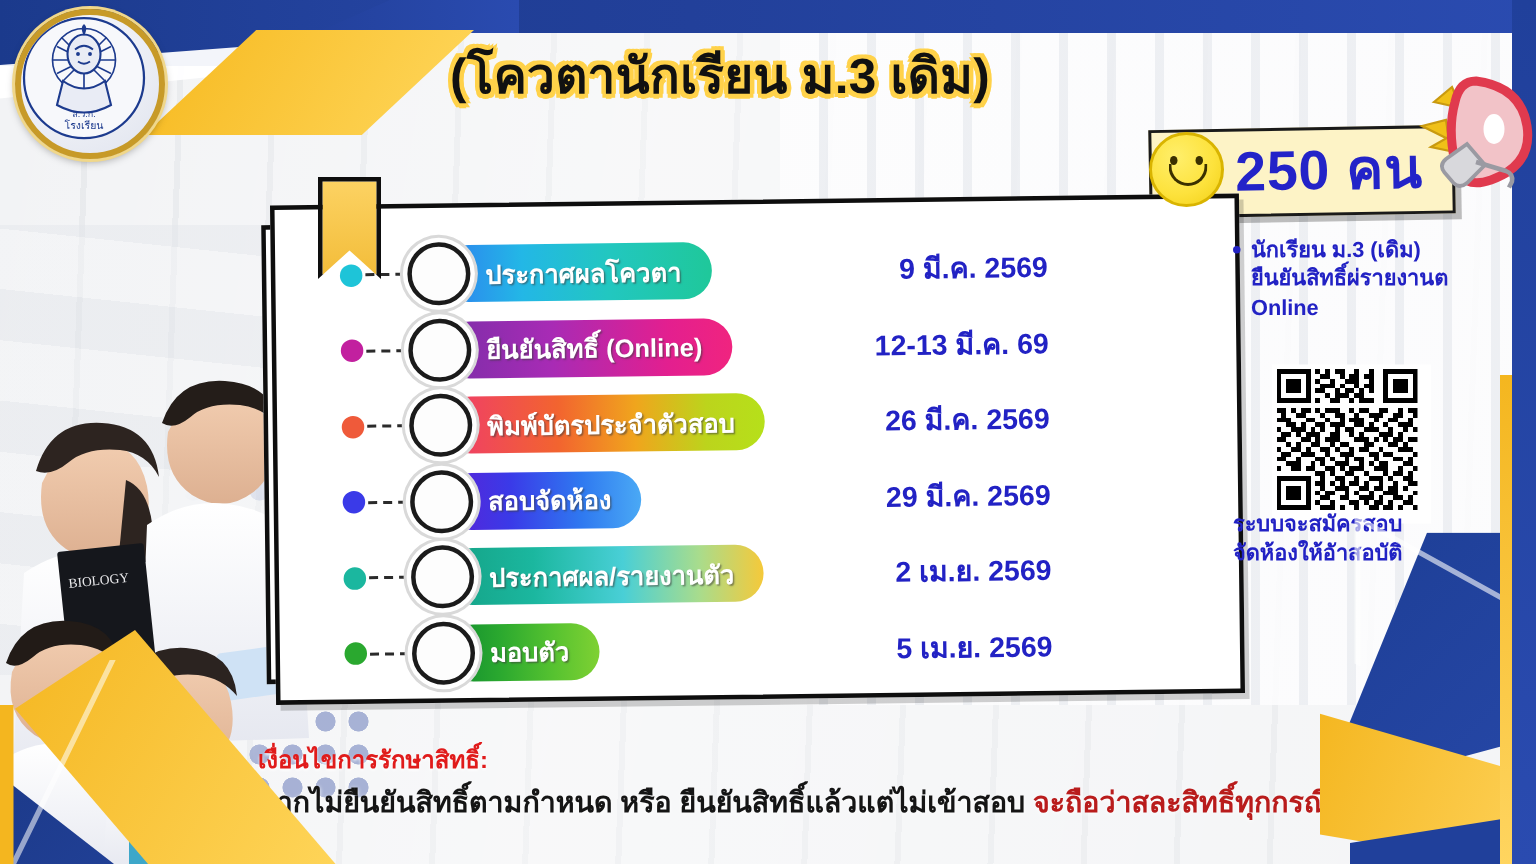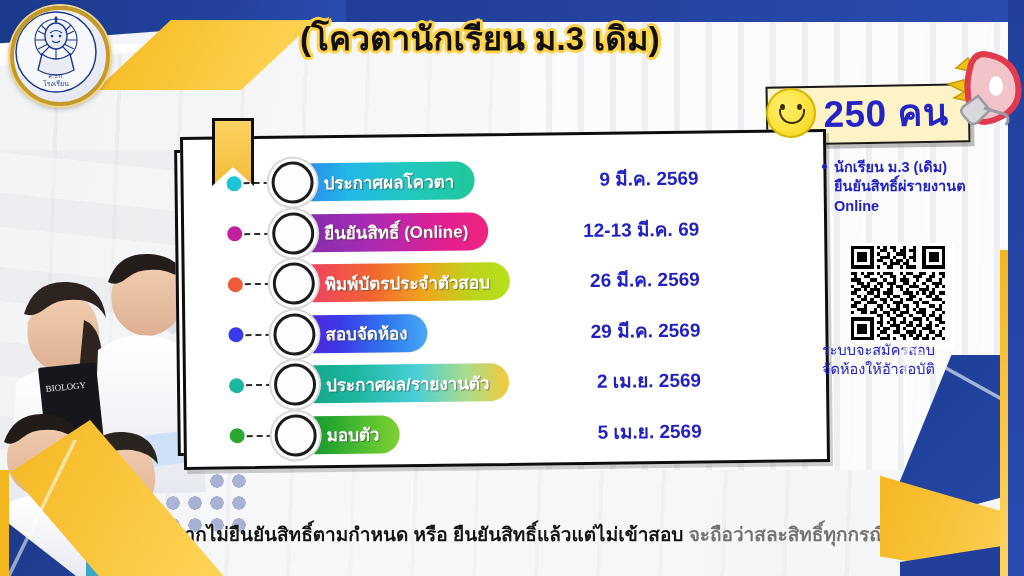--- a/index.html
+++ b/index.html
@@ -79,21 +79,21 @@
   .headline{
     position:absolute;left:150px;top:18px;width:660px;
     text-align:center;line-height:1.14;
     font-weight:bold;font-size:33px;color:#111111;
     text-shadow:
       -2.4px -2.4px 0 #ffd24a, 2.4px -2.4px 0 #ffd24a,
       -2.4px  2.4px 0 #ffd24a, 2.4px  2.4px 0 #ffd24a,
        0 -3px 0 #ffd24a, 0 3px 0 #ffd24a, -3px 0 0 #ffd24a, 3px 0 0 #ffd24a;
     letter-spacing:.2px;
   }
-  .headline .l2{display:block;margin-top:2px;}
+  .headline .l2{display:block;margin-top:14px;}
 
   
   .badge250{
     position:absolute;left:766px;top:85px;width:200px;height:55px;
     background:#fdf3c6;border:2px solid #1a1a1a;
     transform:rotate(-1deg);
     box-shadow:4px 4px 0 rgba(0,0,0,.25);
   }
   .badge250-txt{
     position:absolute;left:806px;top:84px;width:160px;height:56px;
@@ -154,35 +154,35 @@
   .date{
     margin-left:auto;margin-right:122px;color:#2222c4;font-weight:bold;font-size:19px;white-space:nowrap;
   }
 
   
   .bullets{position:absolute;left:822px;top:158px;width:200px;}
   .bullet{display:flex;font-size:14.5px;font-weight:bold;color:#2222c4;line-height:1.34;margin-bottom:6px;}
   .bullet .bdot{flex:0 0 auto;margin:6px 7px 0 0;width:5px;height:5px;border-radius:50%;background:#2222c4;}
   .bullet .btxt{flex:1 1 auto;}
   .bullet2{position:absolute;left:822px;top:341px;width:200px;display:flex;
-    font-size:14.5px;font-weight:normal;color:#2222c4;line-height:1.34;}
+    font-size:14.5px;font-weight:bold;color:#2222c4;line-height:1.34;}
   .qr{
     position:absolute;left:848px;top:243px;width:100px;height:100px;background:#fff;padding:3px;
   }
 
   
   .footer-head{
     position:absolute;left:172px;top:494px;font-size:16px;font-weight:bold;color:#e01b1b;
     text-shadow:0 1px 2px rgba(255,255,255,.9);
   }
   .footer-body{
     position:absolute;left:172px;top:519px;font-size:19px;font-weight:bold;color:#151515;
     text-shadow:0 1px 3px rgba(255,255,255,.95);white-space:nowrap;
   }
-  .footer-body .red{color:#737373;}
+  .footer-body .red{color:#b91c1c;}
 
   
   .students{position:absolute;left:-6px;top:196px;width:215px;height:380px;}
 
   
   .bl-navy{
     position:absolute;left:-30px;top:398px;width:230px;height:200px;
     background:linear-gradient(135deg,#1c3c90 0%,#2a4fae 100%);
     clip-path:polygon(0 48%, 54% 100%, 0 100%);
   }
@@ -449,20 +449,21 @@
   </div>
 
   <div class="bullet2">
     <span class="bdot"></span>
     <span class="btxt">
       <span>ระบบจะสมัครสอบ</span><br>
       <span>จัดห้องให้อัาสอบัติ</span>
     </span>
   </div>
 
+  <div class="footer-head">เงื่อนไขการรักษาสิทธิ์:</div>
   <div class="footer-body">
     <span>หากไม่ยืนยันสิทธิ์ตามกำหนด หรือ ยืนยันสิทธิ์แล้วแต่ไม่เข้าสอบ </span><span class="red">จะถือว่าสละสิทธิ์ทุกกรณี</span>
   </div>
 
   <div class="bl-navy"></div>
   <div class="bl-yellow"></div>
   <div class="bl-navy2"></div>
   <div class="bl-outline"></div>
   <div class="left-yellow-strip"></div>
 

